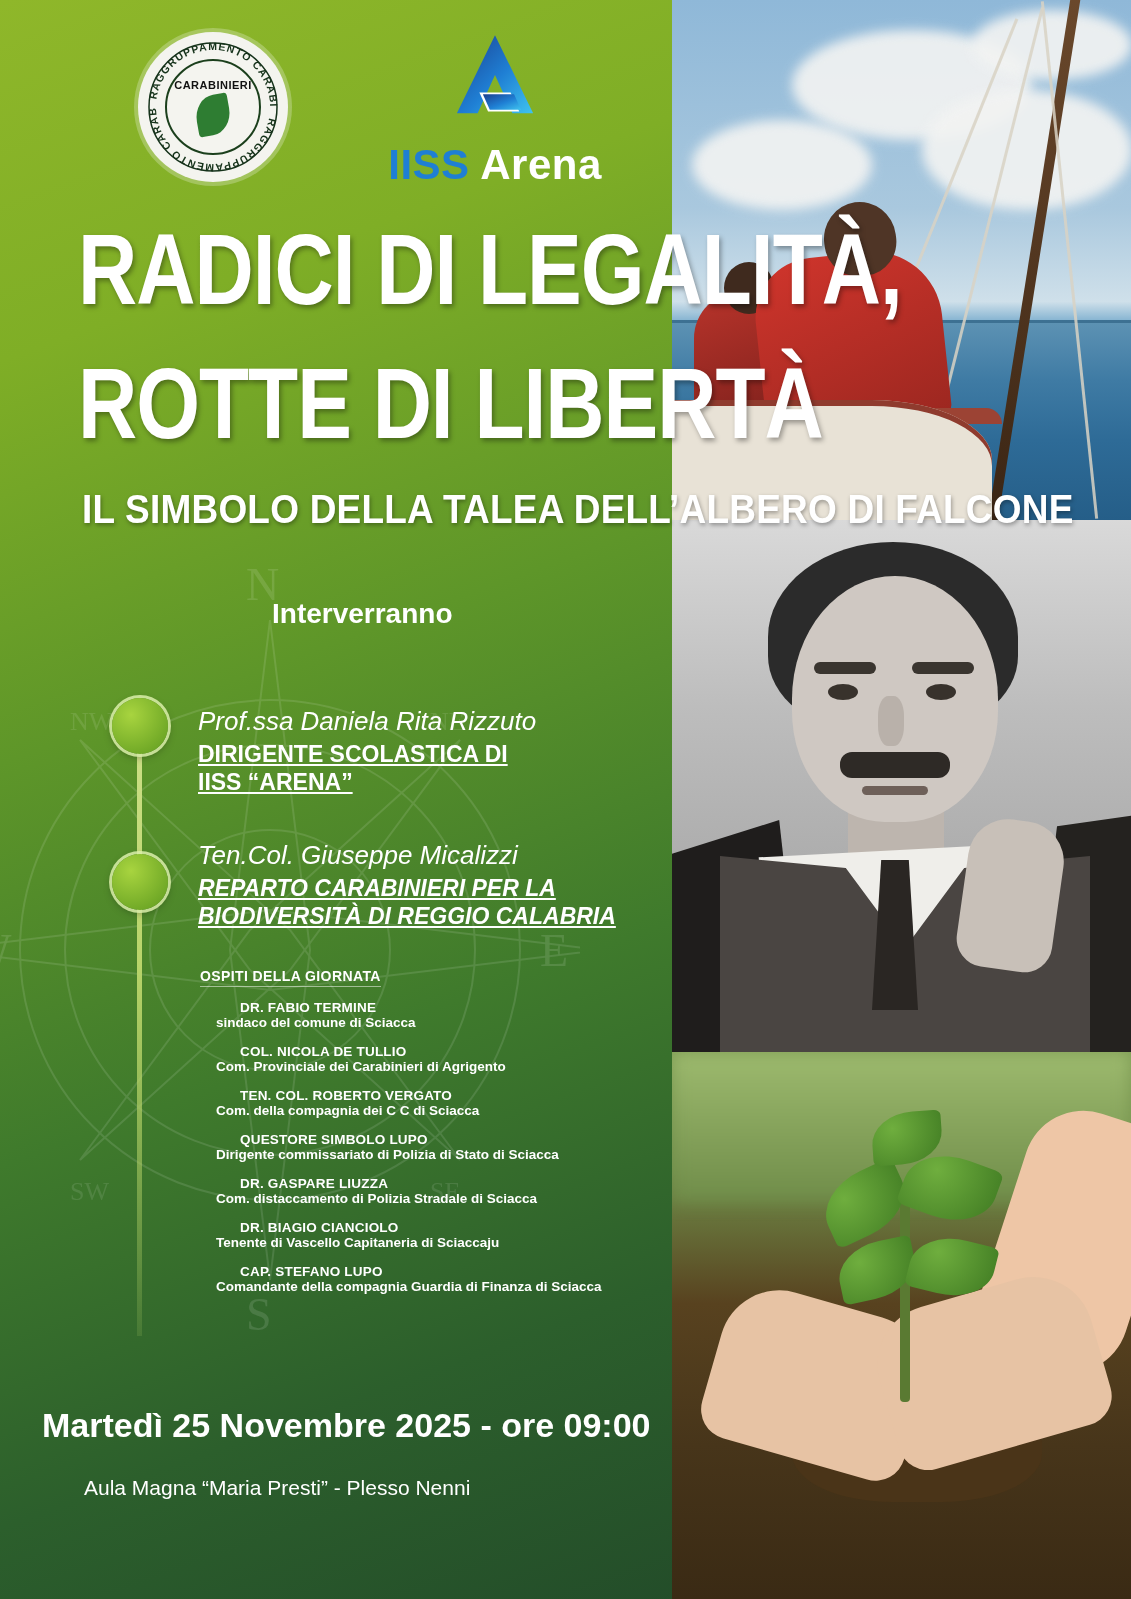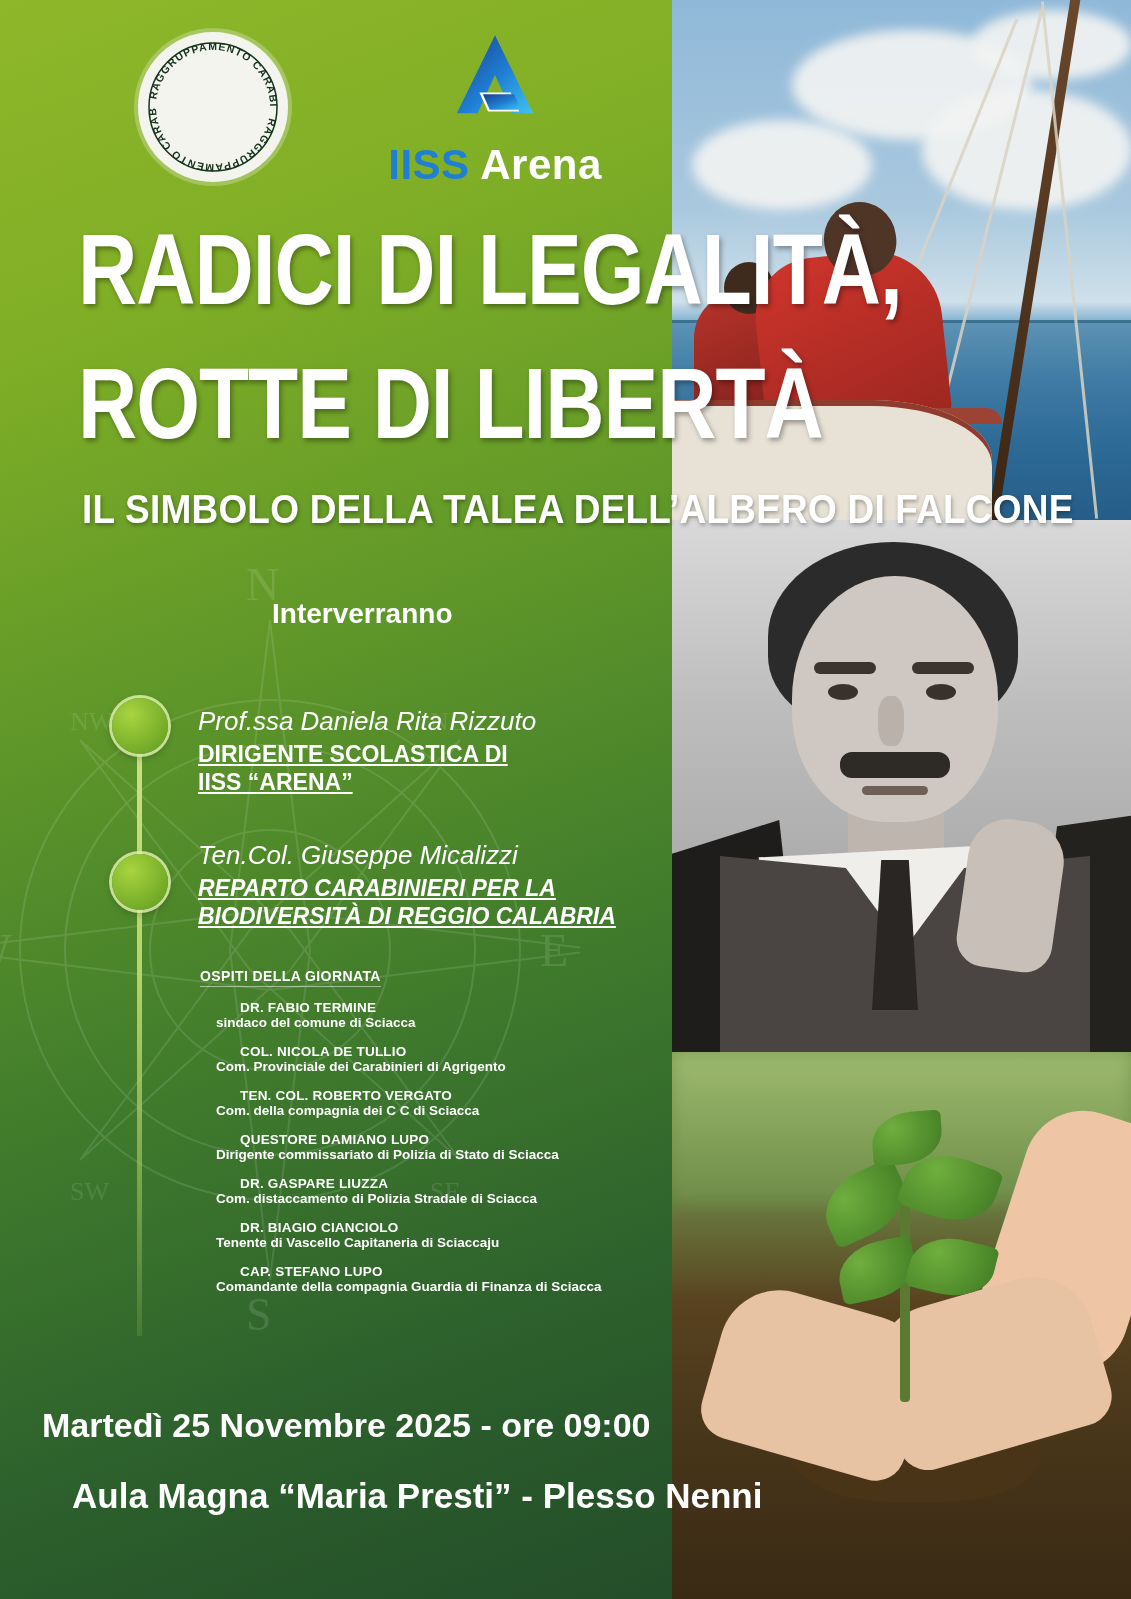--- a/index.html
+++ b/index.html
@@ -198,22 +198,22 @@
   .guests { position:absolute; left: 200px; top: 1000px; width: 420px; }
   .guest { margin-bottom: 14px; color:#ffffff; }
   .guest .g-name { font-size: 13.5px; font-weight: bold; letter-spacing:.2px;padding-left:40px; }
   .guest .g-role { font-size: 13.5px; font-weight: bold; margin-left: 16px; }
 
   .footer-date {
     position:absolute; left: 42px; top: 1406px;
     font-size: 34px; font-weight: bold; color:#fff;
   }
   .footer-place {
-    position:absolute; left: 72px; top: 1476px;
-    font-size: 35px; font-weight: bold; color:#fff;
+    position:absolute; left: 84px; top: 1476px;
+    font-size: 21px; font-weight: normal; color:#fff;
   }
 </style>
 </head>
 <body>
 
 <div class="poster">
 
   <div class="compass">
     <svg viewBox="0 0 620 780" xmlns="http://www.w3.org/2000/svg">
       <g stroke="#ffffff" fill="none" stroke-width="2" opacity="0.85">
@@ -303,20 +303,24 @@
         <path id="ringBot" d="M 132,75 A 57,57 0 0 1 18,75"></path>
       </defs>
       <text font-family="Liberation Sans, sans-serif" font-size="10.5" font-weight="bold" fill="#15321a" letter-spacing="1.1">
         <textPath href="#ringTop" startOffset="4%">RAGGRUPPAMENTO CARABINIERI BIODIVERSITÀ</textPath>
       </text>
       <text font-family="Liberation Sans, sans-serif" font-size="10.5" font-weight="bold" fill="#15321a" letter-spacing="1.1">
         <textPath href="#ringBot" startOffset="6%">RAGGRUPPAMENTO CARABINIERI BIODIVERSITÀ</textPath>
       </text>
       <circle cx="75" cy="75" r="64" fill="none" stroke="#15321a" stroke-width="1.5"></circle>
     </svg>
+    <div class="logo-inner">
+      <div class="logo-word">CARABINIERI</div>
+      <div class="logo-leaf"></div>
+    </div>
   </div>
 
   <div class="logo-iss">
     <svg class="iss-mark" viewBox="0 0 120 120" xmlns="http://www.w3.org/2000/svg">
       <defs>
         <linearGradient id="gA" x1="0" y1="0" x2="1" y2="1">
           <stop offset="0%" stop-color="#1b3f8f"></stop>
           <stop offset="55%" stop-color="#1f7fd4"></stop>
           <stop offset="100%" stop-color="#3fc3ef"></stop>
         </linearGradient>
@@ -362,21 +366,21 @@
     </div>
     <div class="guest">
       <div class="g-name">COL. NICOLA DE TULLIO</div>
       <div class="g-role">Com. Provinciale dei Carabinieri di Agrigento</div>
     </div>
     <div class="guest">
       <div class="g-name">TEN. COL. ROBERTO VERGATO</div>
       <div class="g-role">Com. della compagnia dei C C  di Sciacca</div>
     </div>
     <div class="guest">
-      <div class="g-name">QUESTORE DAMIANO LUPO</div>
+      <div class="g-name">QUESTORE SIMBOLO LUPO</div>
       <div class="g-role">Dirigente commissariato di Polizia di Stato di Sciacca</div>
     </div>
     <div class="guest">
       <div class="g-name">DR. GASPARE LIUZZA</div>
       <div class="g-role">Com. distaccamento di Polizia Stradale di Sciacca</div>
     </div>
     <div class="guest">
       <div class="g-name">DR. BIAGIO CIANCIOLO</div>
       <div class="g-role">Tenente di Vascello Capitaneria  di Sciaccaju</div>
     </div>

